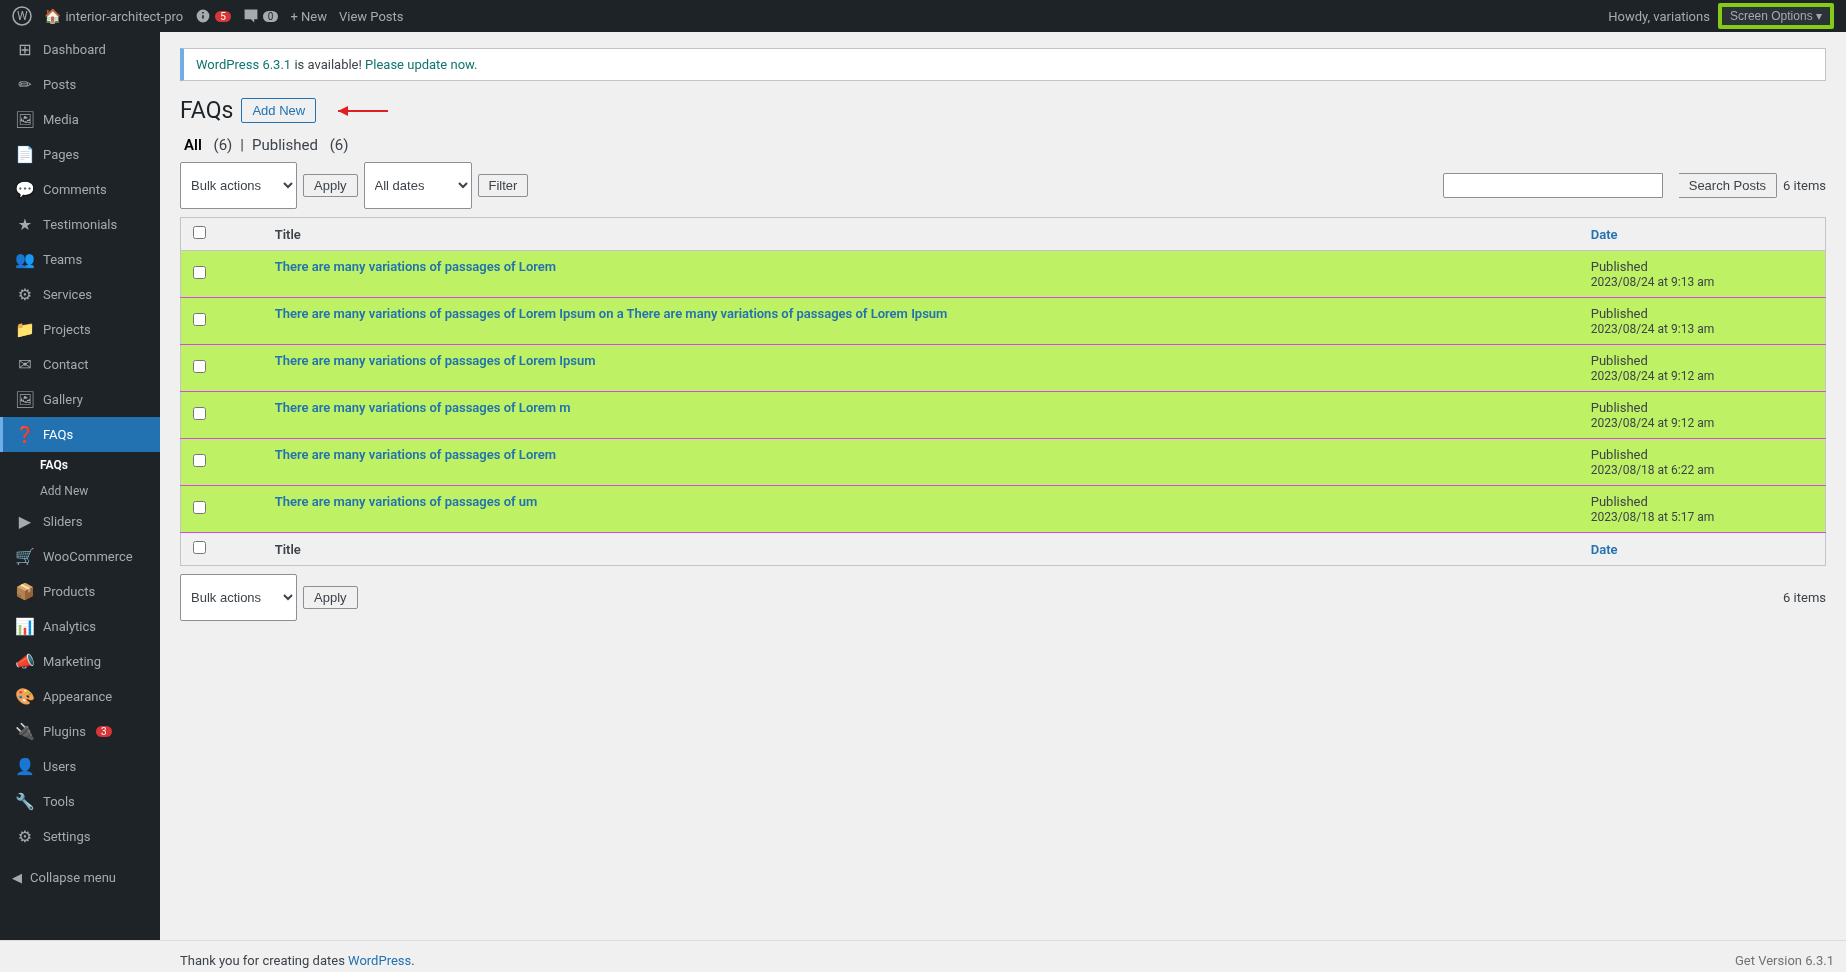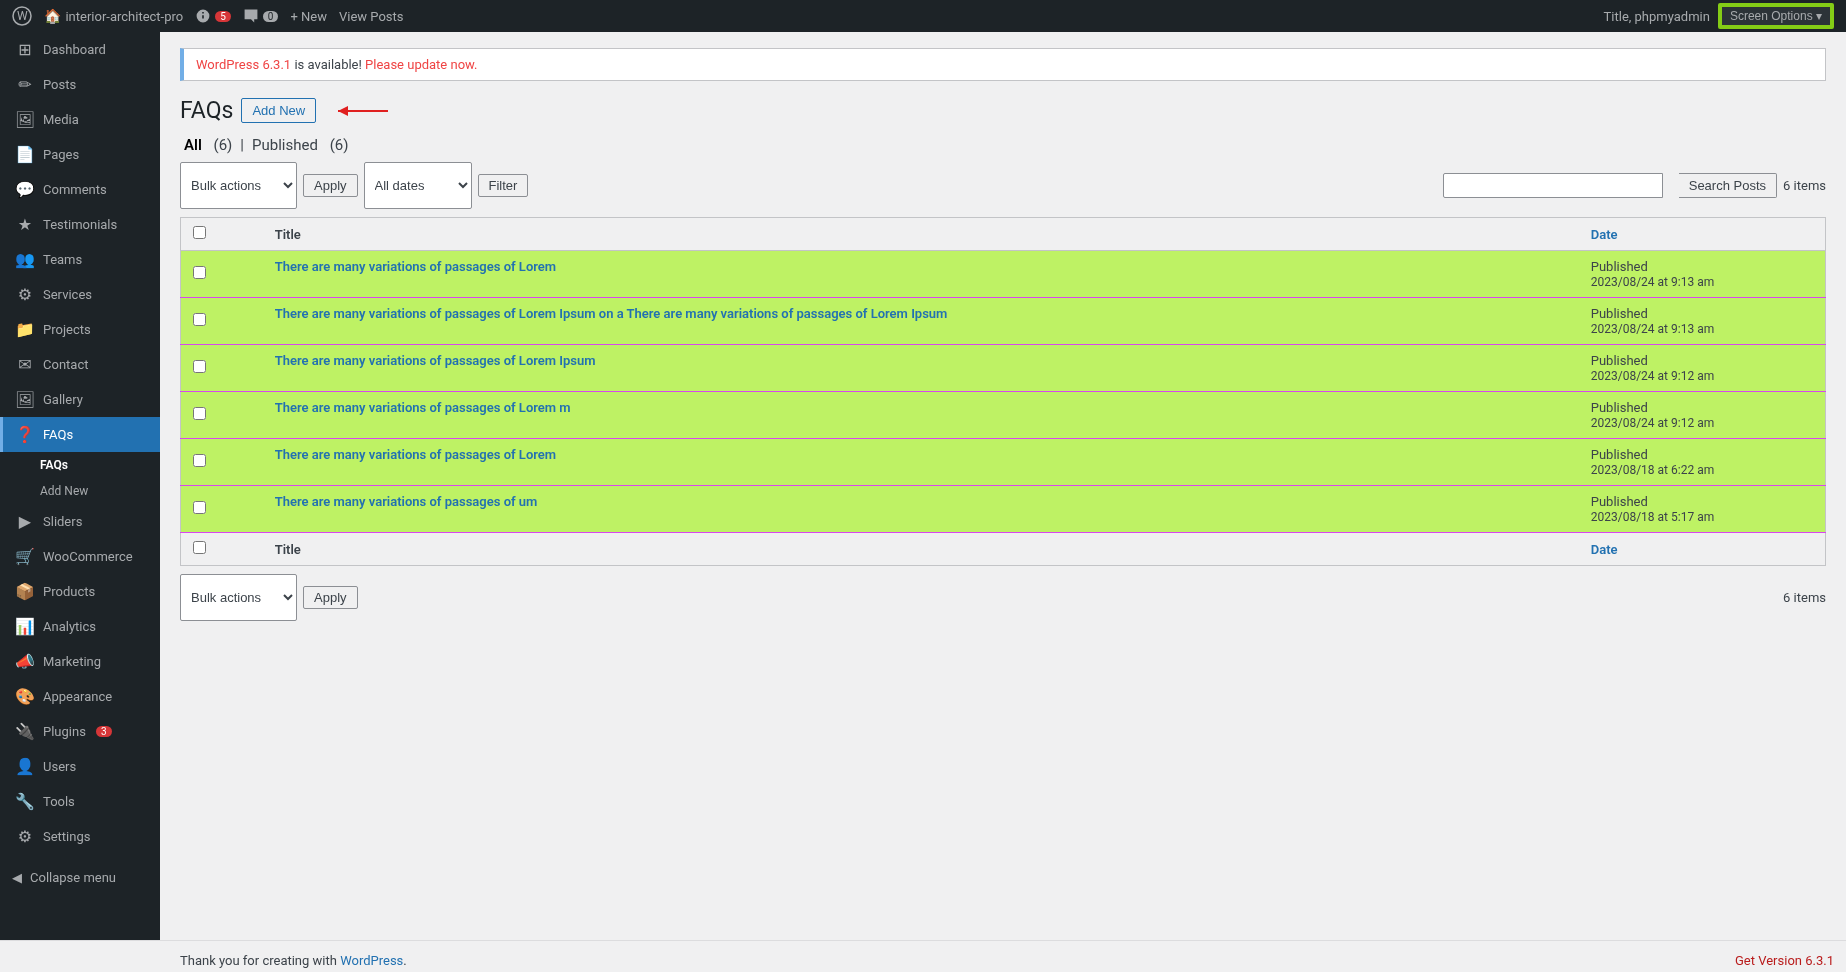--- a/index.html
+++ b/index.html
@@ -88,21 +88,21 @@
     }
 
     .notice {
       background: #fff;
       border: 1px solid #c3c4c7;
       border-left: 4px solid #72aee6;
       padding: 8px 12px;
       margin-bottom: 16px;
       font-size: 13px;
     }
-    .notice a { color: #ef4444; text-decoration: none; }
+    .notice a { color: #0f766e; text-decoration: none; }
 
     .page-header {
       display: flex;
       align-items: center;
       gap: 8px;
       margin-bottom: 12px;
     }
     .page-header h1 { font-size: 23px; font-weight: 400; color: #1d2327; }
     .add-new-btn {
       background: #f0f0f1;
@@ -216,21 +216,21 @@
       font-size: 13px;
       color: #3c434a;
       background: #f0f0f1;
       border-top: 1px solid #dcdcde;
       display: flex;
       justify-content: space-between;
       align-items: center;
       padding-left: 180px;
     }
     #wpfooter a { color: #2271b1; text-decoration: none; }
-    #wpfooter .right { color: #b91c1c; }
+    #wpfooter .right { color: #737373; }
   </style>
 </head>
 <body>
 
 <div id="wpadminbar">
   <div class="ab-left">
     <span class="ab-item">
       <svg width="20" height="20" viewBox="0 0 20 20" fill="#a7aaad">
           <circle cx="10" cy="10" r="9" fill="none" stroke="#a7aaad" stroke-width="1.5"></circle>
           <text x="5" y="14" font-size="12" fill="#a7aaad">W</text>
@@ -249,21 +249,21 @@
     <span class="ab-item">
       <svg width="16" height="16" viewBox="0 0 20 20" fill="#a7aaad">
           <path d="M18 2H2v12h8l4 4v-4h4V2z"></path>
         </svg>
       <span style="font-size:10px; background:#a7aaad; color:#1d2327; border-radius:10px; padding:0 5px;">0</span>
     </span>
     <span class="ab-item">+ New</span>
     <span class="ab-item">View Posts</span>
   </div>
   <div class="ab-right">
-    <span class="howdy">Title, phpmyadmin</span>
+    <span class="howdy">Howdy, variations</span>
     <button class="screen-options-btn">Screen Options ▾</button>
   </div>
 </div>
 
 <div class="wp-layout">
 
   <div id="adminmenu">
 
     <div class="menu-item">
       <span class="menu-icon">⊞</span>
@@ -511,16 +511,16 @@
       </select>
       <button class="btn">Apply</button>
       <span class="items-count" style="margin-left:auto;">6 items</span>
     </div>
 
   </div>
 </div>
 
 <div id="wpfooter">
   <span>
-    <span>Thank you for creating with </span><a>WordPress</a><span>.</span>
+    <span>Thank you for creating dates </span><a>WordPress</a><span>.</span>
   </span>
   <a class="right">Get Version 6.3.1</a>
 </div>
 
 </body></html>

